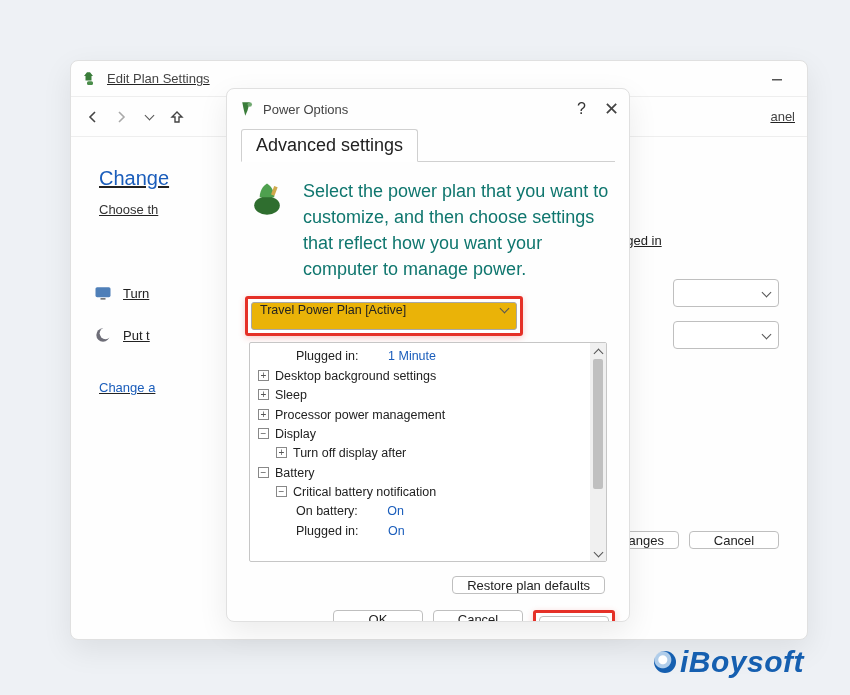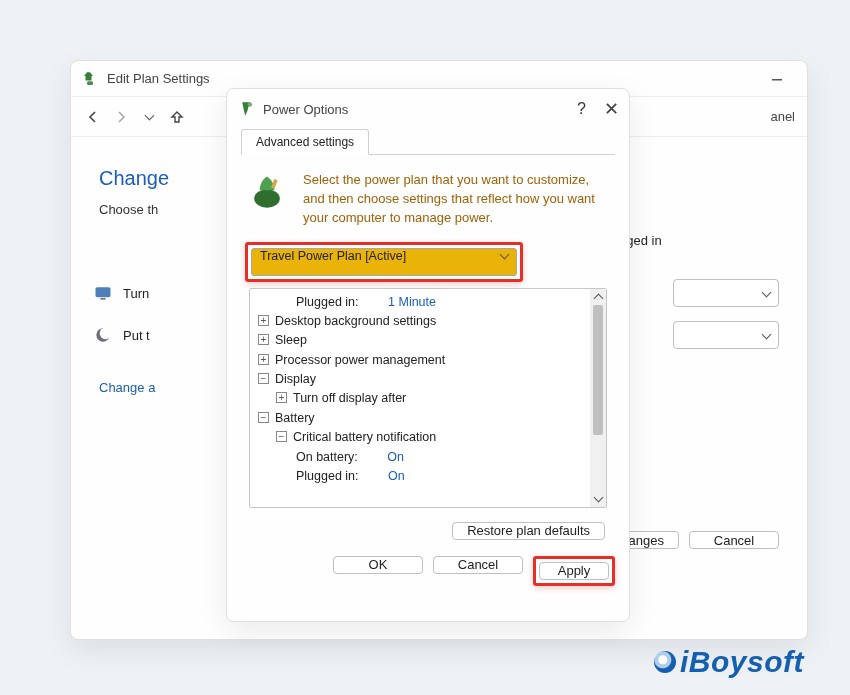--- a/index.html
+++ b/index.html
@@ -24,21 +24,21 @@
     position: absolute;
     background: #fefefe;
     border: 1px solid #e0e0e0;
     border-radius: 8px;
     box-shadow: 0 10px 30px rgba(0,0,0,.08);
     pointer-events: auto;
     overflow: hidden;
   }
   .parent {
     left: 42px; top: 32px;
-    width: 738px; height: 580px;
+    width: 738px; height: 580px; text-decoration: underline;
   }
   .titlebar {
     display: flex; align-items: center;
     height: 36px; padding: 0 10px;
     border-bottom: 1px solid #eee;
     color: #444;
   }
   .titlebar .win-icon { width: 18px; height: 18px; margin-right: 8px; display:inline-flex; }
   .titlebar .spacer { flex: 1; }
   .titlebar .winbtn { width: 40px; height: 100%; display:flex; align-items:center; justify-content:center; color:#555; }
@@ -75,31 +75,31 @@
     left: 198px; top: 60px;
     width: 404px; height: 534px;
   }
   .dialog .titlebar { border-bottom: none; height: 40px;}
   .help-icon { font-size: 16px; color:#333; margin-right: 18px;}
   .close-x { font-size: 18px; font-weight: 400; }
   .tabstrip { display:flex; padding: 0 14px; }
   .tab {
     border: 1px solid #d0d0d0; border-bottom: 1px solid #fff;
     border-radius: 3px 3px 0 0;
-    padding: 5px 14px; background:#fff; font-size: 12px;
+    padding: 5px 14px; background:#fff; font-size: 18px;
     position: relative; z-index: 2;
   }
   .tabpage {
     margin: -1px 14px 0 14px;
     border-top: 1px solid #d0d0d0;
     padding: 16px 0 0 0;
   }
   .desc-row { display:flex; gap: 14px; padding: 0 4px; margin-bottom: 14px;}
   .desc-row .pic { width: 44px; height: 44px; flex: none; }
-  .desc-row .txt { font-size: 13px; line-height: 1.45; color:#a16207; }
+  .desc-row .txt { font-size: 18px; line-height: 1.45; color:#0f766e; }
   
   .hl-box { border: 3px solid #e53027; border-radius: 3px; padding: 3px; margin: 4px 0 6px 4px; width: 278px; box-shadow: 0 2px 6px rgba(229,48,39,.25);}
   .hl-box .sel {
     height: 28px; border:1px solid #a8a8a8; border-radius:3px;
     display:flex; align-items:flex-start; justify-content:space-between;
     padding: 0 8px; font-size: 12.5px; background:#eab308;
   }
   
   .treewrap {
     margin: 4px 8px 10px 8px;

